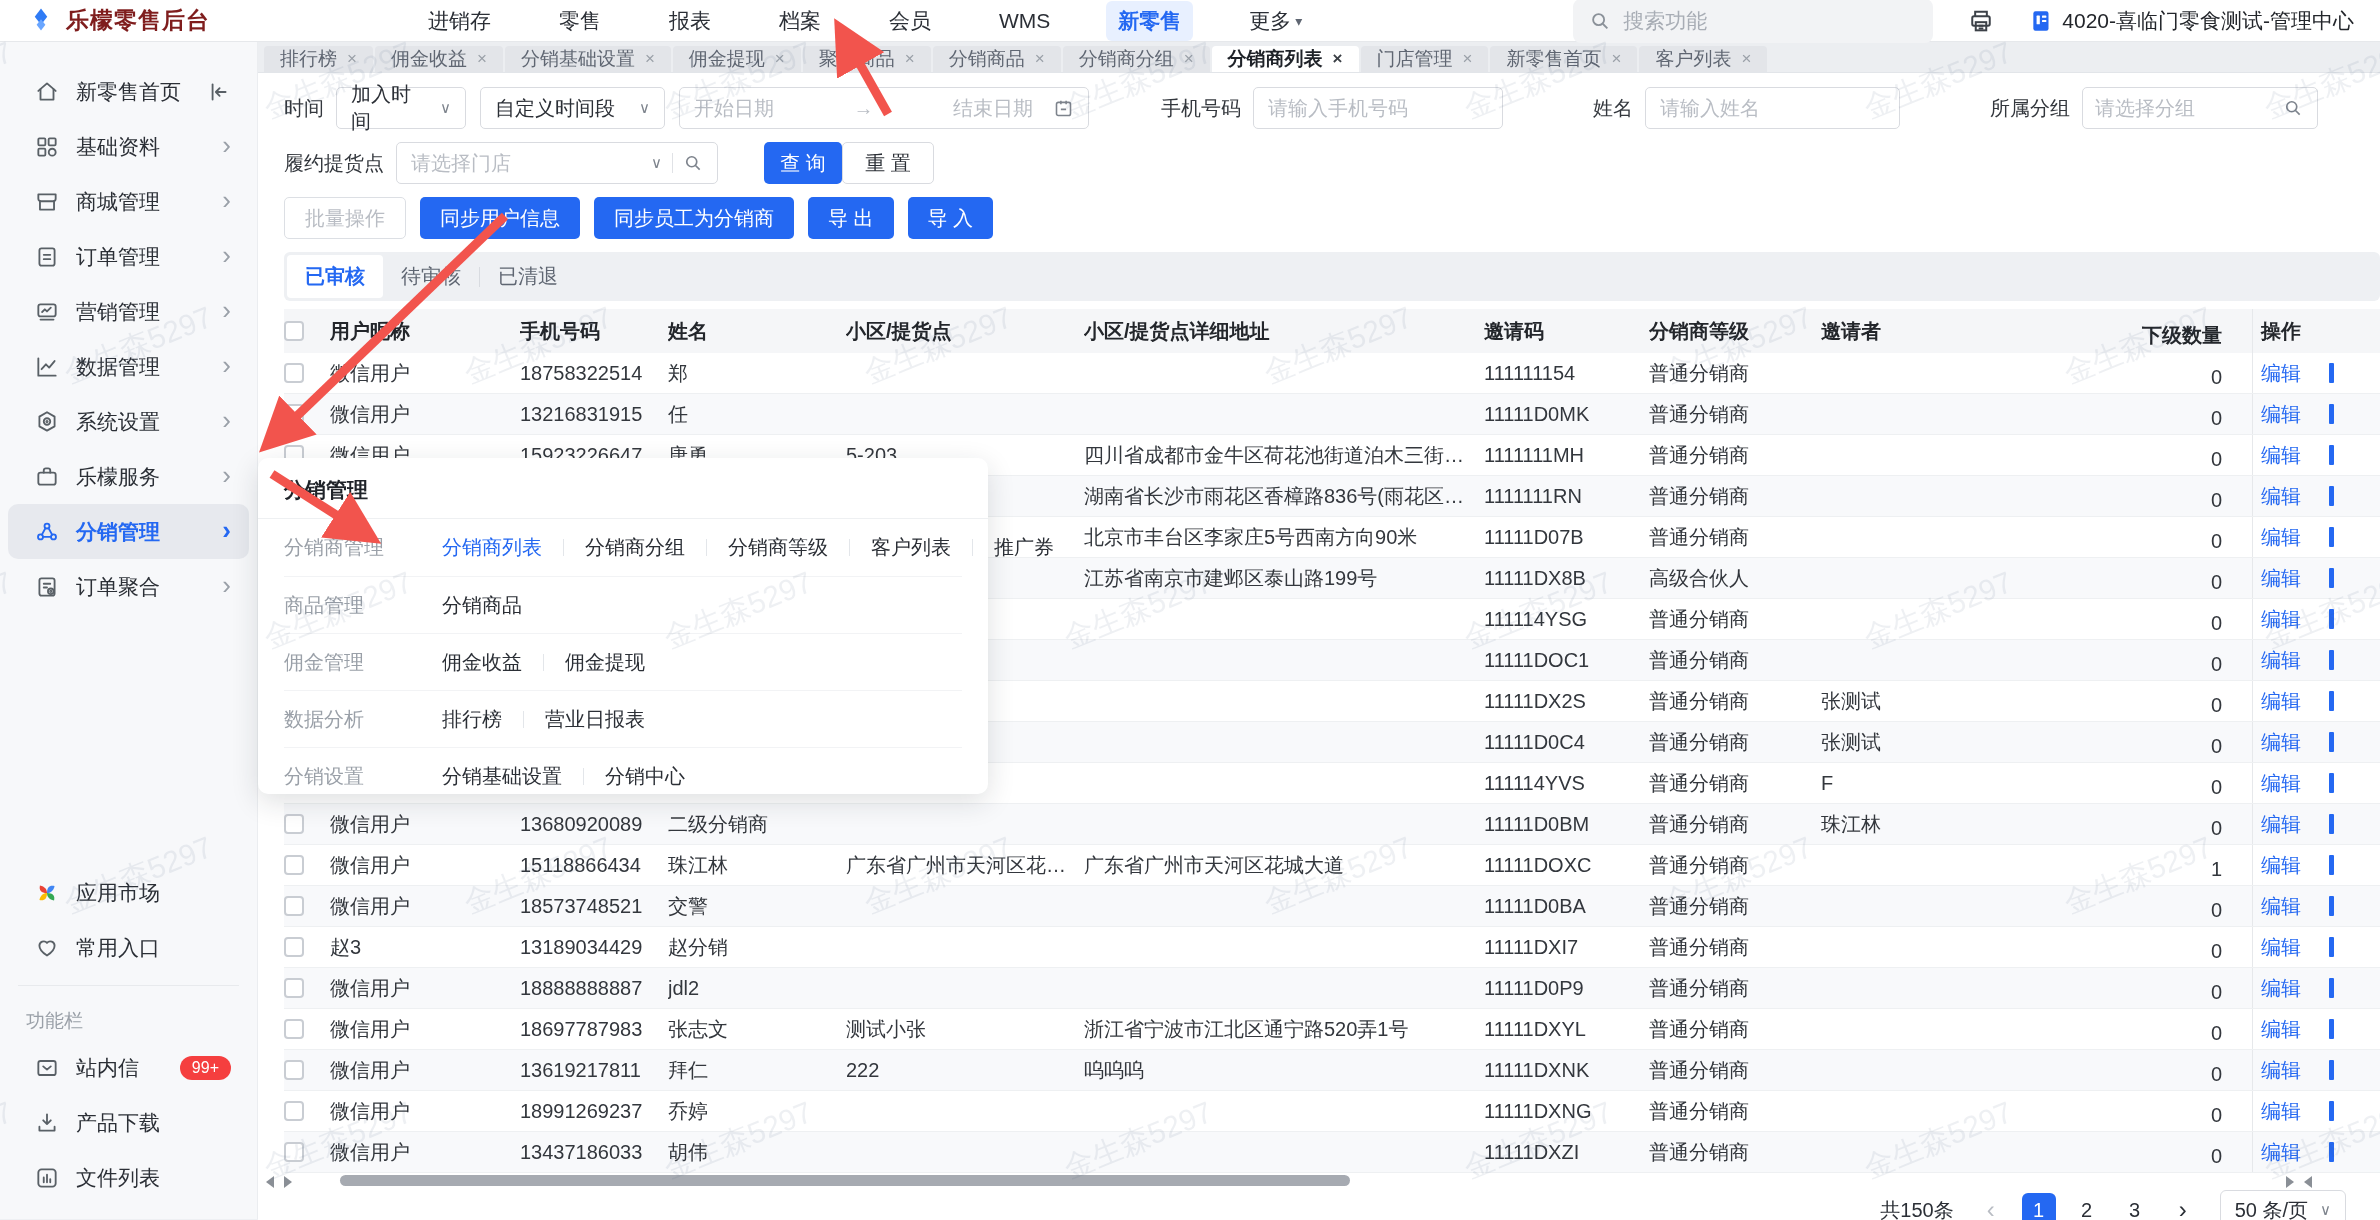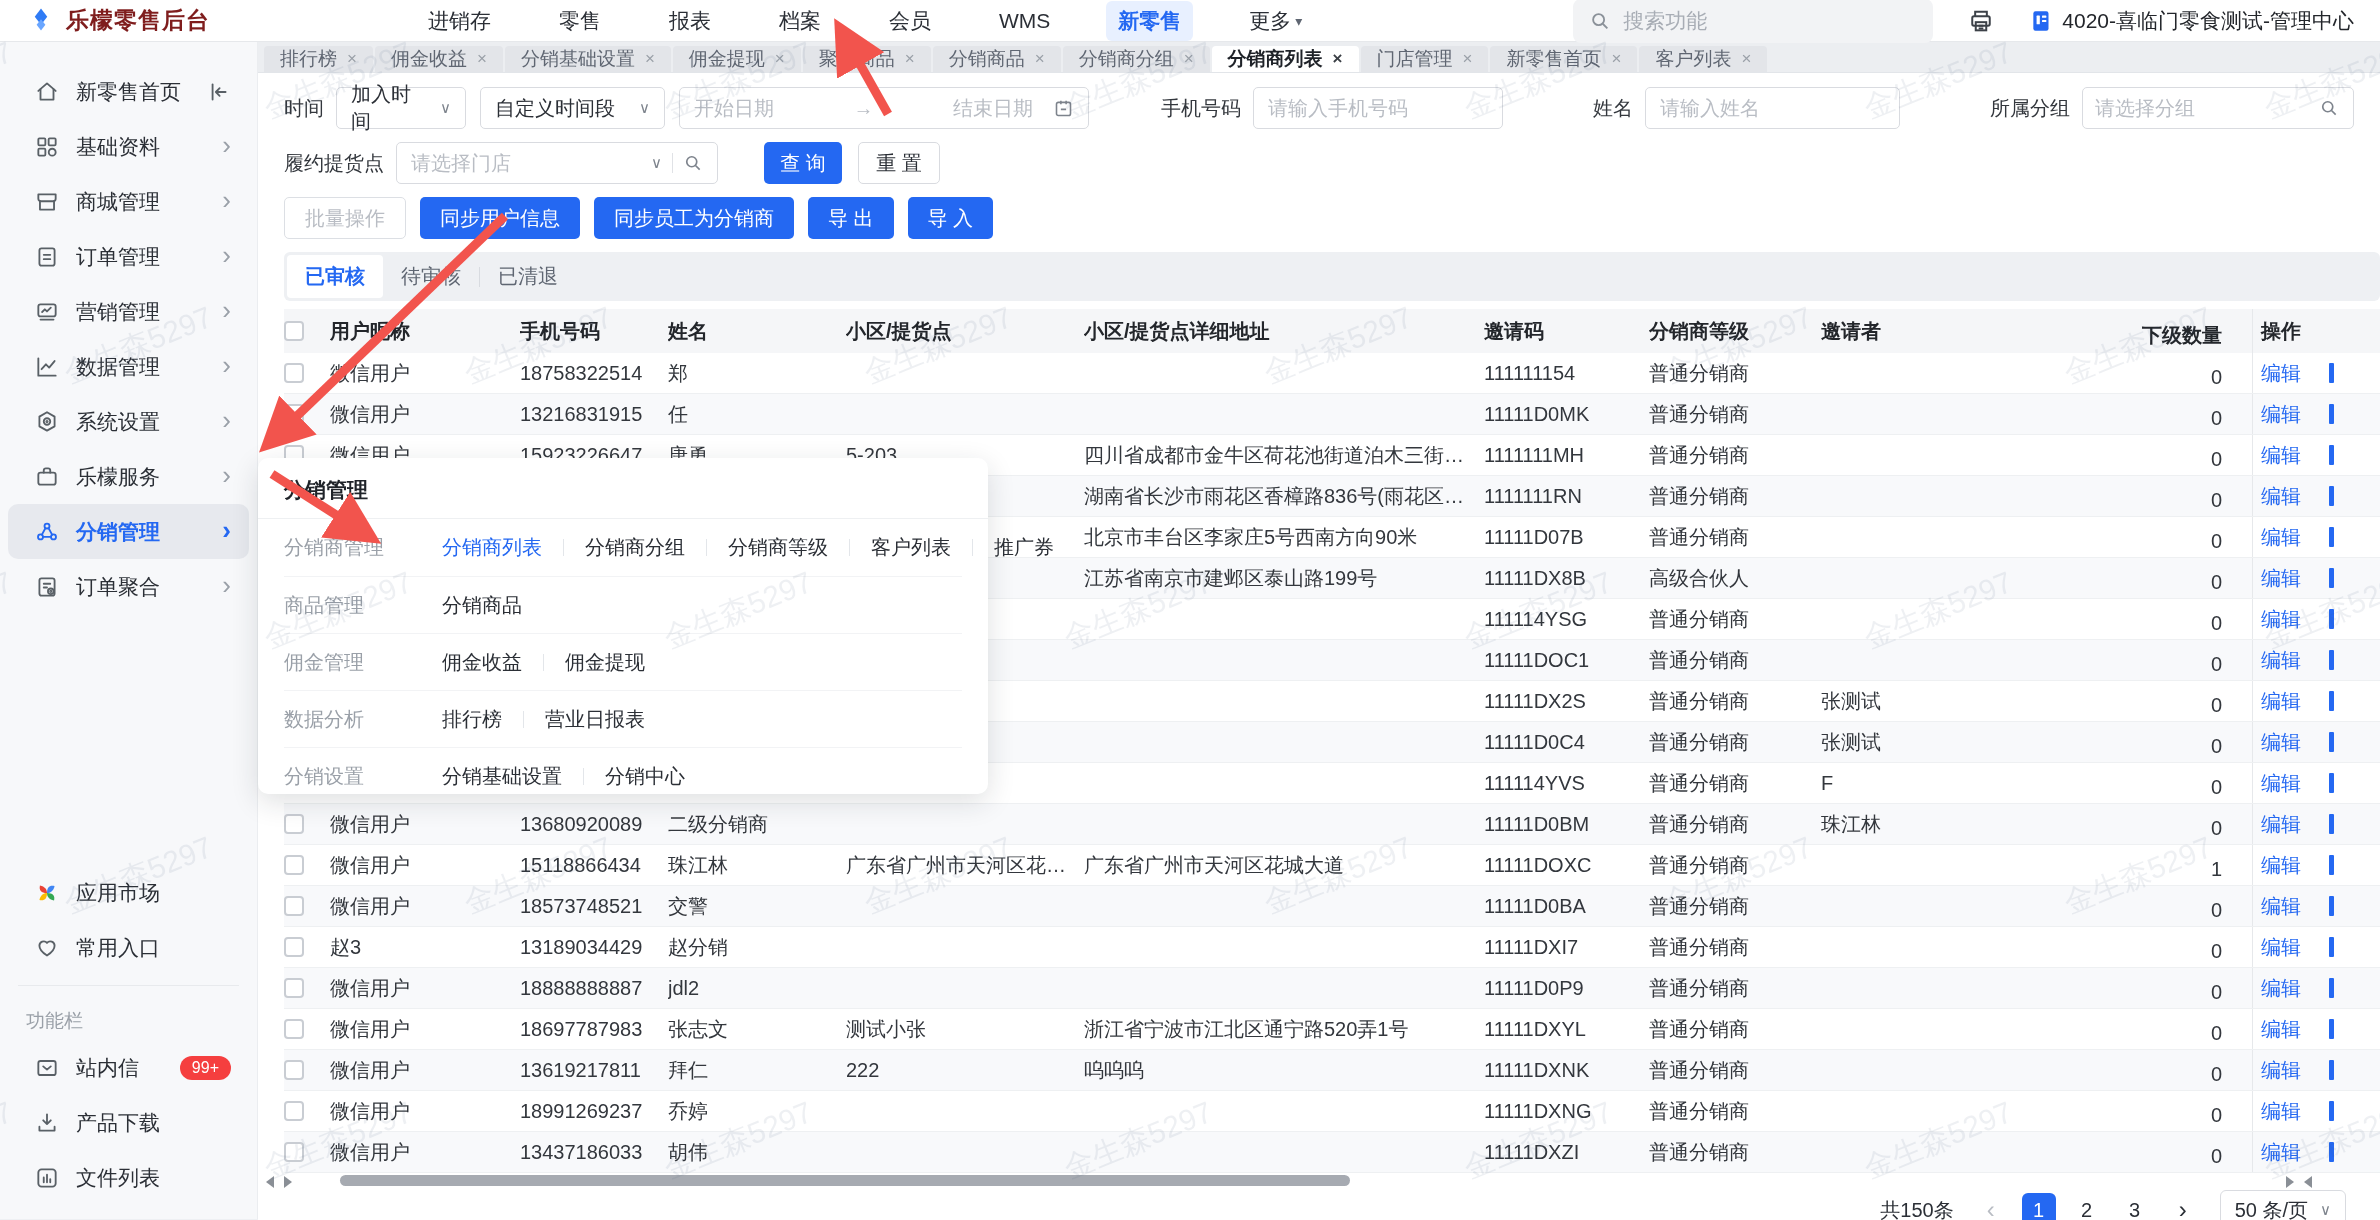--- a/index.html
+++ b/index.html
@@ -415,21 +415,21 @@
         </div>
         <span class="flabel" style="margin-left:72px;">手机号码</span>
         <div class="ctrl" style="width:250px;">
           <span class="ph">请输入手机号码</span>
         </div>
         <span class="flabel" style="margin-left:90px;">姓名</span>
         <div class="ctrl" style="width:255px;">
           <span class="ph">请输入姓名</span>
         </div>
         <span class="flabel" style="margin-left:90px;">所属分组</span>
-        <div class="ctrl" style="width:272px;padding-left:12px;">
+        <div class="ctrl" style="width:236px;padding-left:12px;">
           <span class="ph" style="flex:1">请选择分组</span>
           <span class="icon">
             <svg width="20" height="20" viewBox="0 0 24 24" fill="none" stroke="#7d838c" stroke-width="2">
                 <circle cx="10.5" cy="10.5" r="6"></circle>
                 <path d="M15 15l5 5"></path>
               </svg>
           </span>
         </div>
       </div>
 
@@ -440,21 +440,21 @@
           <span class="caret-down">∨</span>
           <span class="vline"></span>
           <span class="icon">
             <svg width="20" height="20" viewBox="0 0 24 24" fill="none" stroke="#7d838c" stroke-width="2">
                 <circle cx="10.5" cy="10.5" r="6"></circle>
                 <path d="M15 15l5 5"></path>
               </svg>
           </span>
         </div>
         <div class="btn primary" style="margin-left:46px; width:78px;">查 询</div>
-        <div class="btn ghost" style="margin-left:16px; width:82px;">重 置</div>
+        <div class="btn ghost" style="width:92px;">重 置</div>
       </div>
 
       <div class="frow" style="gap:14px;">
         <div class="btn disabled">批量操作</div>
         <div class="btn primary">同步用户信息</div>
         <div class="btn primary">同步员工为分销商</div>
         <div class="btn primary">导 出</div>
         <div class="btn primary">导 入</div>
       </div>
 

